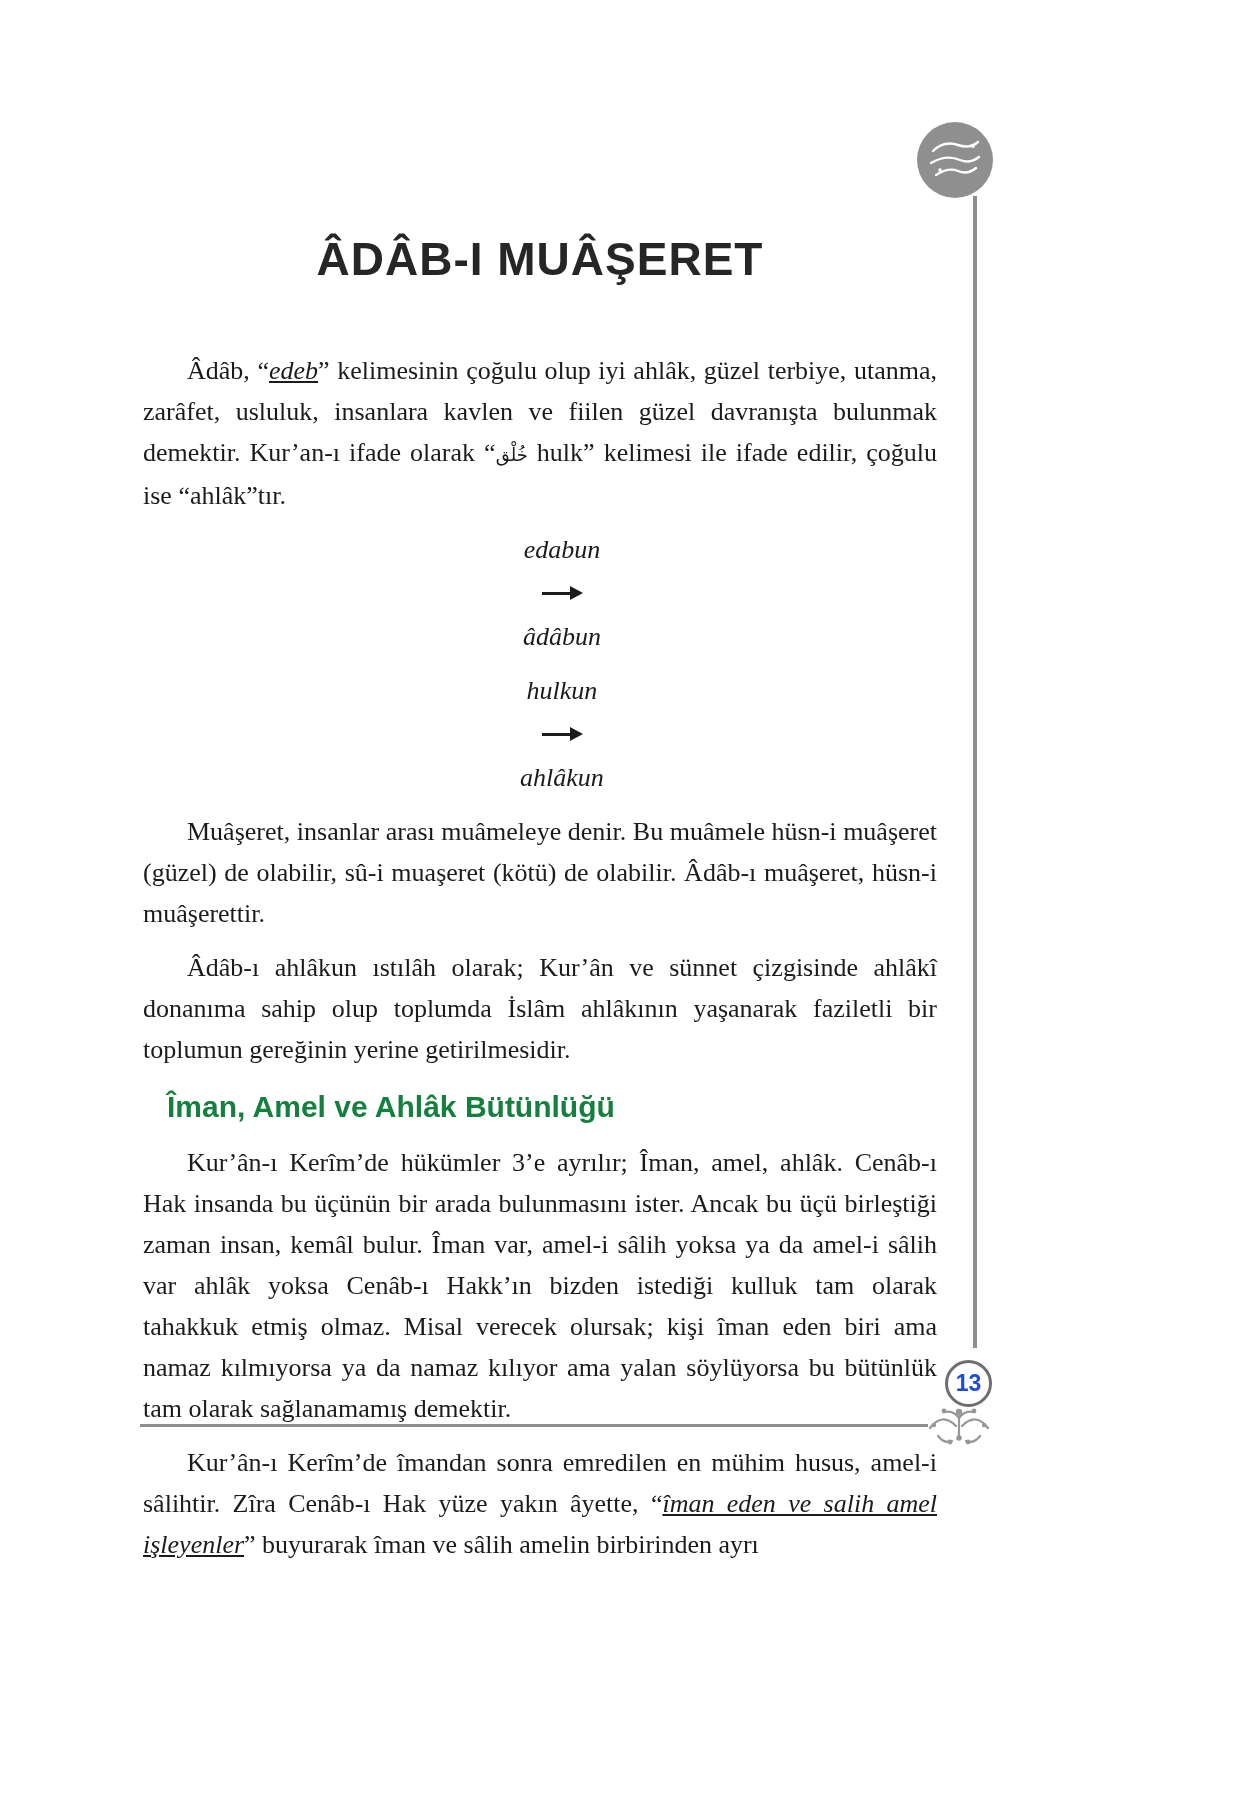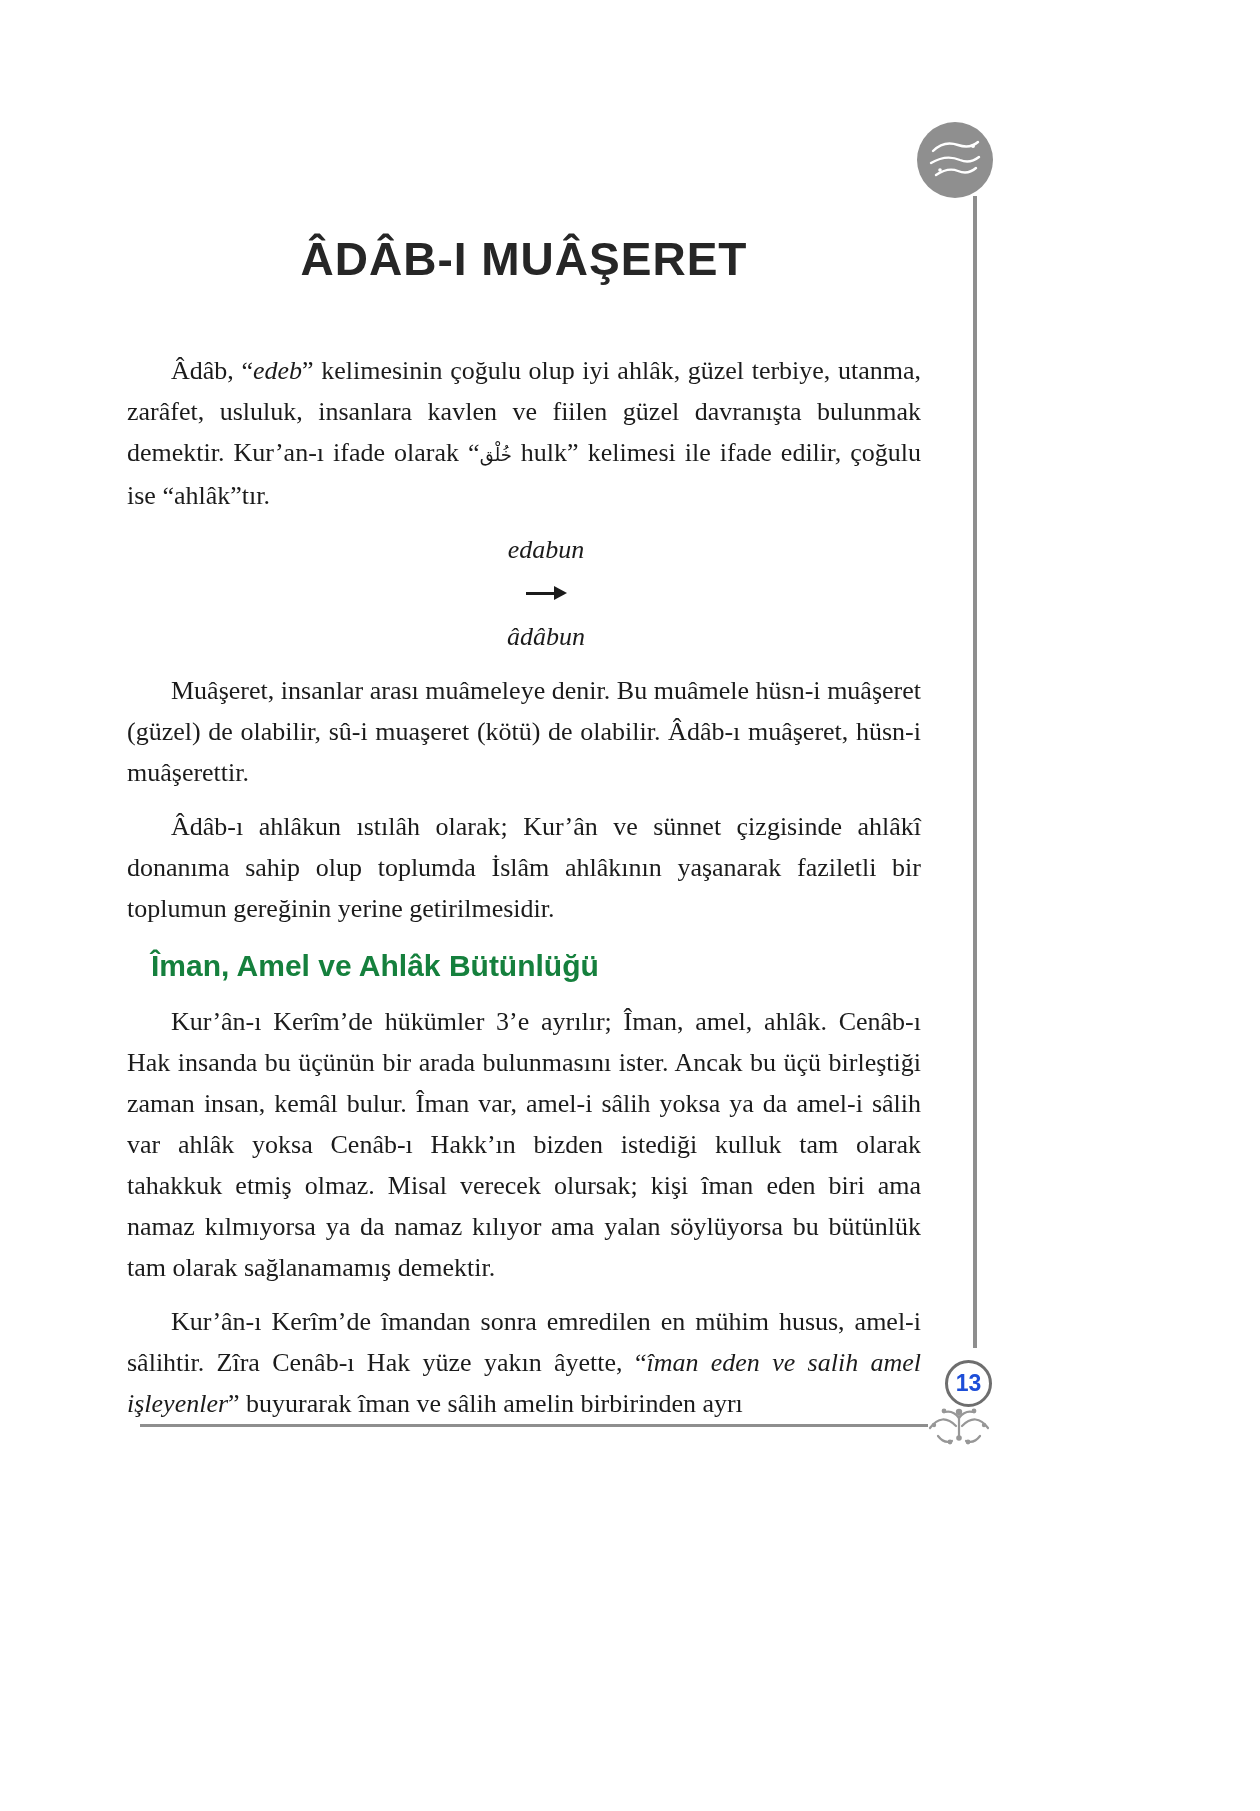--- a/index.html
+++ b/index.html
@@ -28,21 +28,21 @@
     left: 973px;
     top: 196px;
     width: 4px;
     height: 1152px;
     background: #8e8e8e;
   }
 
   
   .content {
     position: absolute;
-    left: 127px;
+    left: 143px;
     top: 232px;
     width: 794px;
   }
 
   h1.page-title {
     font-family: "Liberation Sans", sans-serif;
     font-weight: 700;
     font-size: 46px;
     letter-spacing: 1px;
     color: #262626;
@@ -51,21 +51,21 @@
   }
 
   p.body-paragraph {
     font-size: 26px;
     line-height: 41px;
     text-align: justify;
     text-indent: 44px;
     margin: 0 0 13px 0;
   }
   p.body-paragraph .b { font-weight: 400; }
-  p.body-paragraph .i { font-style: italic; }
+  p.body-paragraph .i { font-style: italic; text-decoration: underline; }
   p.body-paragraph .arabic { font-family: "DejaVu Sans", sans-serif; font-size: 18px; }
 
   .arrow-row {
     display: flex;
     align-items: center;
     gap: 16px;
     font-size: 26px;
     line-height: 41px;
     font-style: italic;
     margin: 4px 0 13px 44px;
@@ -147,20 +147,28 @@
     <h1 class="page-title">ÂDÂB-I MUÂŞERET</h1>
     <div>
         <p class="body-paragraph"><span class="b">Âdâb</span><span>, “</span><span class="i">edeb</span><span>” kelimesinin çoğulu olup iyi ahlâk, güzel terbiye, utanma, zarâfet, usluluk, insanlara kavlen ve fiilen güzel davranışta bulunmak demektir. Kur’an-ı ifade olarak “</span><span class="arabic">خُلْق</span><span> hulk” kelimesi ile ifade edilir, çoğulu ise “ahlâk”tır.</span></p>
         <div class="arrow-row">
           <span class="term">edabun</span>
           <span class="arrow">
             <span class="arrow-shaft"></span>
             <span class="arrow-head"></span>
           </span>
           <span class="term">âdâbun</span>
+        </div>
+        <div class="arrow-row">
+          <span class="term">hulkun</span>
+          <span class="arrow">
+            <span class="arrow-shaft"></span>
+            <span class="arrow-head"></span>
+          </span>
+          <span class="term">ahlâkun</span>
         </div>
         <p class="body-paragraph"><span class="b">Muâşeret</span><span>, insanlar arası muâmeleye denir. Bu muâmele hüsn-i muâşeret (güzel) de olabilir, sû-i muaşeret (kötü) de olabilir. Âdâb-ı muâşeret, hüsn-i muâşerettir.</span></p>
         <p class="body-paragraph"><span class="b">Âdâb-ı ahlâkun</span><span> ıstılâh olarak; Kur’ân ve sünnet çizgisinde ahlâkî donanıma sahip olup toplumda İslâm ahlâkının yaşanarak faziletli bir toplumun gereğinin yerine getirilmesidir.</span></p>
         <h2 class="section-heading">Îman, Amel ve Ahlâk Bütünlüğü</h2>
         <p class="body-paragraph"><span>Kur’ân-ı Kerîm’de hükümler 3’e ayrılır; Îman, amel, ahlâk. Cenâb-ı Hak insanda bu üçünün bir arada bulunmasını ister. Ancak bu üçü birleştiği zaman insan, kemâl bulur. Îman var, amel-i sâlih yoksa ya da amel-i sâlih var ahlâk yoksa Cenâb-ı Hakk’ın bizden istediği kulluk tam olarak tahakkuk etmiş olmaz. Misal verecek olursak; kişi îman eden biri ama namaz kılmıyorsa ya da namaz kılıyor ama yalan söylüyorsa bu bütünlük tam olarak sağlanamamış demektir.</span></p>
         <p class="body-paragraph"><span>Kur’ân-ı Kerîm’de îmandan sonra emredilen en mühim husus, amel-i sâlihtir. Zîra Cenâb-ı Hak yüze yakın âyette, “</span><span class="i">îman eden ve salih amel işleyenler</span><span>” buyurarak îman ve sâlih amelin birbirinden ayrı</span></p>
       </div>
   </div>
 
   <div class="pagenum">

